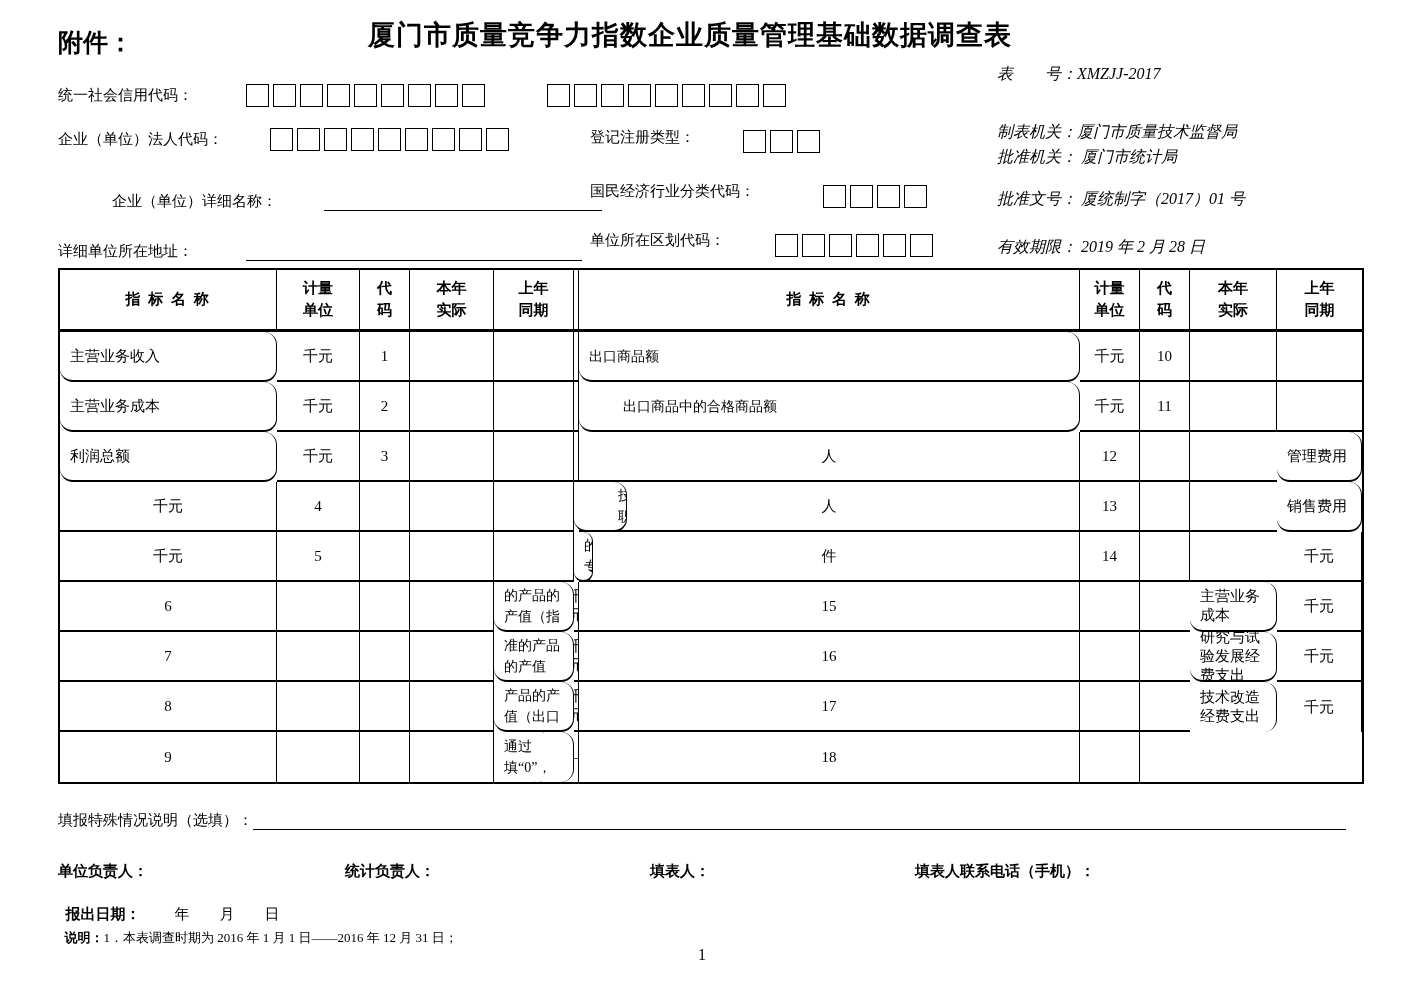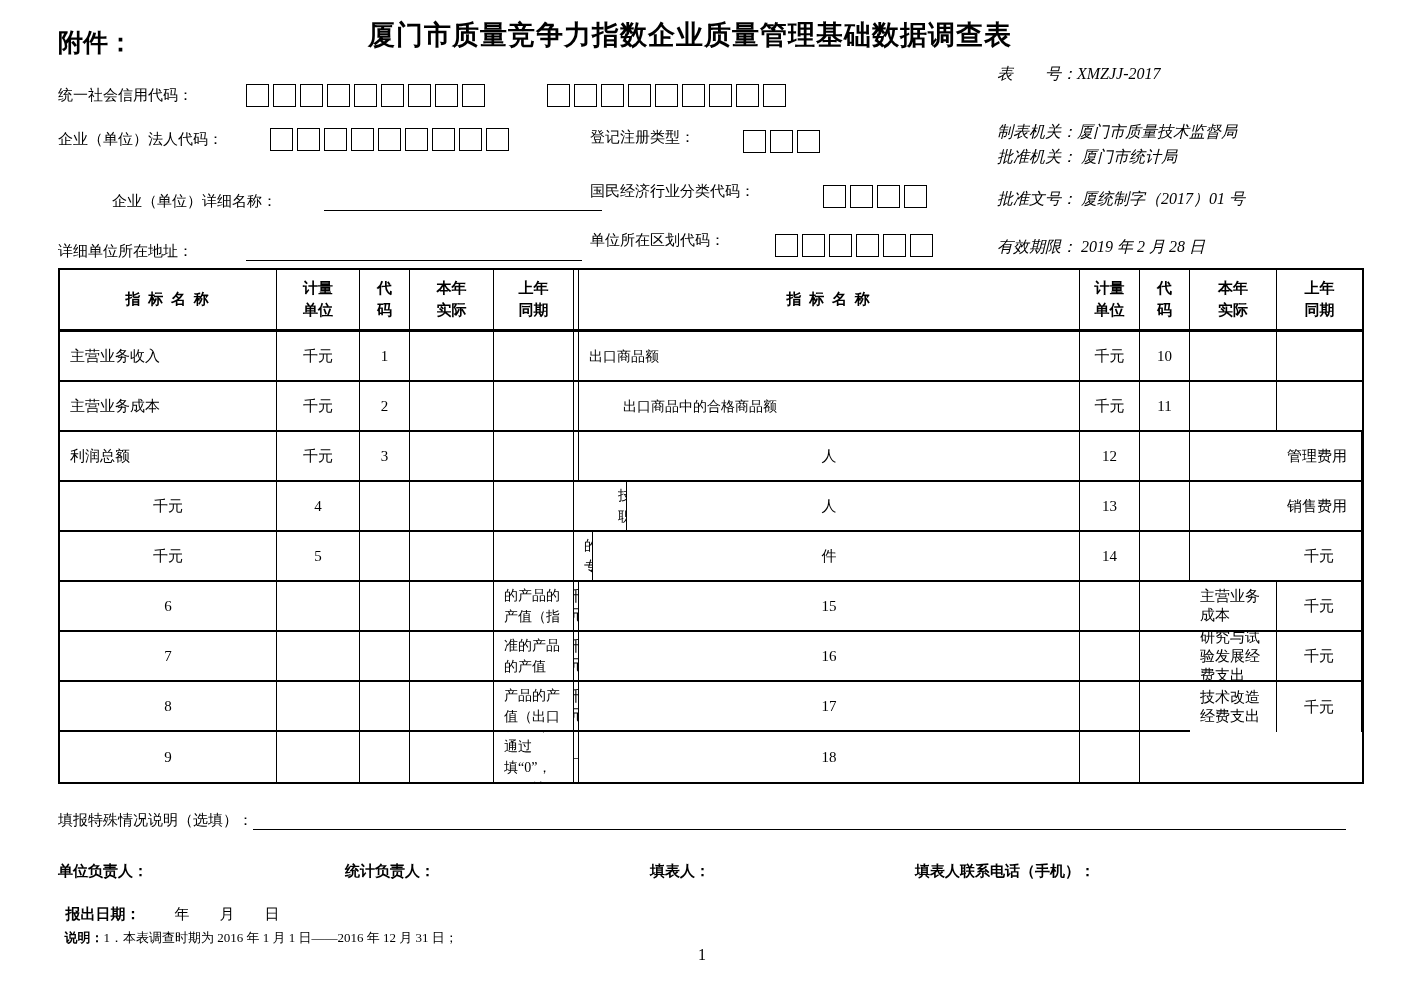--- a/index.html
+++ b/index.html
@@ -30,21 +30,21 @@
     grid-template-columns: 217px 83px 50px 84px 80px 5px 501px 60px 50px 87px 85px;
     grid-template-rows: 62px repeat(9, 50px);
     border: 2px solid #000;
     background: #fff;
   }
   .cell { border-right: 1px solid #000; border-bottom: 2px solid #000;
           display: flex; align-items: center; justify-content: center;
           font-size: 15px; overflow: hidden; }
   .cell.hdr { border-bottom: 3px solid #000; font-weight: bold; flex-direction: column; line-height: 1.45; }
   .cell.name-h { flex-direction: row; letter-spacing: 2px; }
-  .cell.name { justify-content: flex-start; text-align: left; padding: 0 8px 0 10px; }
+  .cell.name { justify-content: flex-start; text-align: left; padding: 0 8px 0 10px; border-radius: 13px; }
   .cell.name.r { font-size: 14px; line-height: 1.5; }
   .cell.name.indent { padding-left: 44px; }
   .cell.last-col { border-right: none; }
   .cell.bottom { border-bottom: none; }
   .cell.divider { padding: 0; }
 
   .special { position: absolute; left: 58px; top: 810px; width: 1288px;
              display: flex; align-items: flex-end; font-size: 15px; white-space: pre; }
   .special .wline { flex: 1; height: 20px; }
   .sig { position: absolute; top: 862px; font-weight: bold; font-size: 15px; white-space: pre; }

